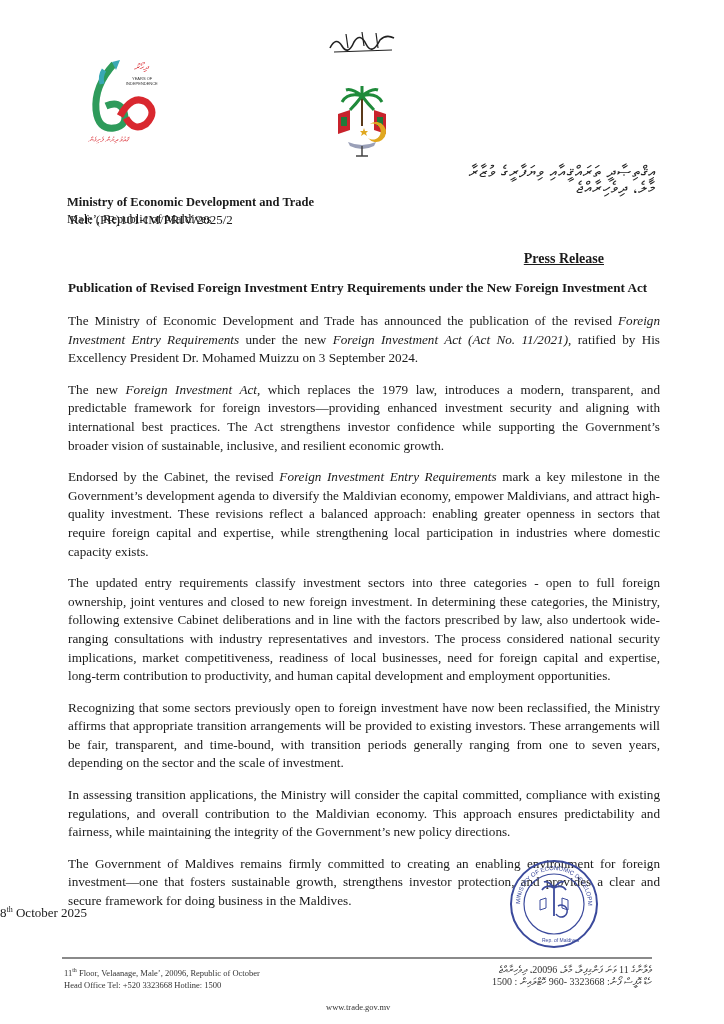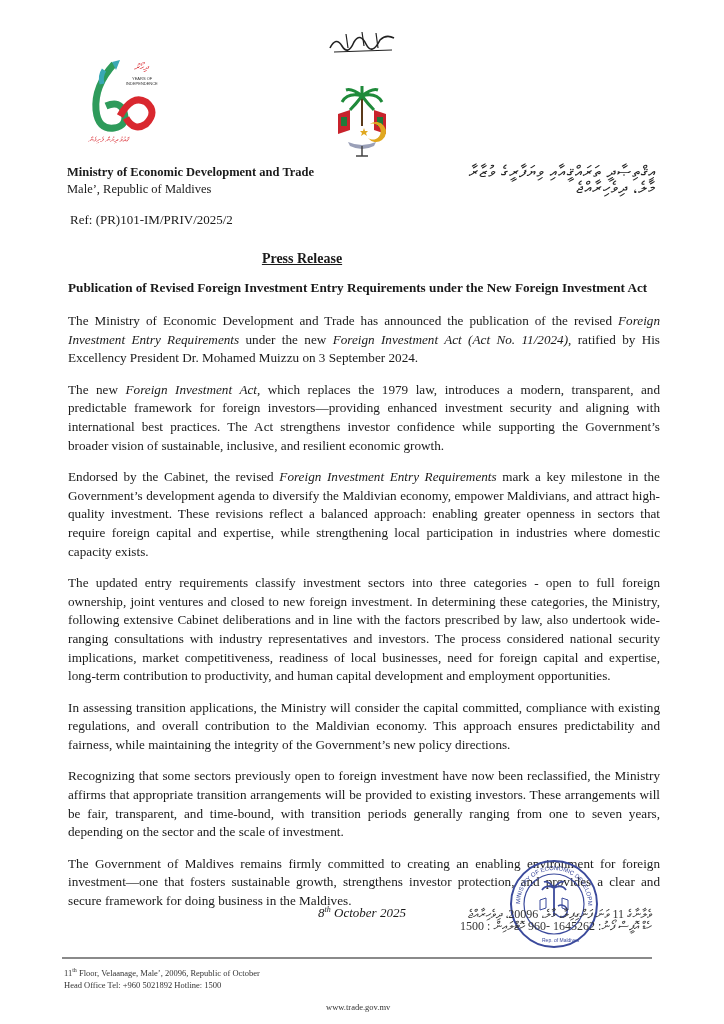--- a/index.html
+++ b/index.html
@@ -3,35 +3,35 @@
 <meta charset="utf-8">
 <style>
   html, body { margin:0; padding:0; background:#fff; }
   body { width:724px; height:1024px; position:relative; overflow:hidden;
          font-family:"Liberation Serif", serif; color:#1a1a1a; }
   .abs { position:absolute; }
   .bismillah { left:326px; top:28px; width:72px; height:30px; }
   .logo60 { left:74px; top:56px; width:96px; height:90px; }
   .emblem { left:332px; top:66px; width:60px; height:108px; }
   .ministry-en { left:67px; top:164px; font-size:12.5px; line-height:17px; }
-  .ministry-en .name { font-weight:bold; }
+  .ministry-en .name { font-weight:bold;margin-top:30px; }
   .ministry-dv { right:68px; top:164px; font-size:16px; line-height:16px; text-align:right; color:#222; letter-spacing:1px; }
   .ref { left:70px; top:212px; font-size:13px;font-family:Liberation Serif, serif; }
-  .title { left:0; width:604px; top:251px; text-align:center; font-weight:bold; font-size:14px; text-decoration:underline; }
+  .title { left:0; width:604px; top:251px; text-align:right; font-weight:bold; font-size:14px; text-decoration:underline; }
   .subtitle { left:68px; top:280px; font-weight:bold; font-size:13.2px; white-space:nowrap; }
   .body { left:68px; width:592px; top:312px; font-size:13.2px; line-height:18.6px; text-align:justify; }
   .body p { margin:0 0 13px 0; }
-  .date { left:0; width:724px; top:905px; text-align:center; font-size:13px;font-style:italic; }
+  .date { left:0; width:724px; top:905px; text-align:left; font-size:13px; }
   .date sup { font-size:8px; }
   .seal { left:508px; top:858px; width:92px; height:92px; }
   .rule { left:62px; top:957px; width:590px; height:2px; background:#8a8a8a; }
   .foot-left { left:64px; top:964px; font-size:8.5px; line-height:12px; color:#333; }
   .foot-left sup { font-size:6px; }
   .foot-mid { left:326px; top:975px; font-size:8.5px; color:#333;margin-top:27px; }
-  .foot-right { right:72px; top:908px; font-size:12px; line-height:12px; color:#333; text-align:right; }
+  .foot-right { right:72px; top:964px; font-size:10px; line-height:12px; color:#333; text-align:right; }
 </style>
 </head>
 <body>
 
 <svg class="abs bismillah" viewBox="0 0 72 30">
   <path d="M4 20 Q10 8 16 18 T28 14 Q34 4 40 16 T54 12 Q60 6 68 10" stroke="#222" stroke-width="1.6" fill="none"></path>
   <path d="M8 24 L66 22" stroke="#222" stroke-width="1.2"></path>
   <path d="M20 6 L22 20 M36 4 L38 18 M50 5 L52 20" stroke="#222" stroke-width="1.2"></path>
 </svg>
 
@@ -71,26 +71,26 @@
   <div>މާލެ، ދިވެހިރާއްޖެ</div>
 </div>
 
 <div class="abs ref">Ref:  (PR)101-IM/PRIV/2025/2</div>
 
 <div class="abs title">Press Release</div>
 
 <div class="abs subtitle">Publication of Revised Foreign Investment Entry Requirements under the New Foreign Investment Act</div>
 
 <div class="abs body">
-  <p><span>The Ministry of Economic Development and Trade has announced the publication of the revised </span><i>Foreign Investment Entry Requirements</i><span> under the new </span><i>Foreign Investment Act (Act No. 11/2024)</i><span>, ratified by His Excellency President Dr. Mohamed Muizzu on 3 September 2024.</span></p>
+  <p><span>The Ministry of Economic Development and Trade has announced the publication of the revised </span><i>Foreign Investment Entry Requirements</i><span> under the new </span><i>Foreign Investment Act (Act No. 11/2021)</i><span>, ratified by His Excellency President Dr. Mohamed Muizzu on 3 September 2024.</span></p>
   <p><span>The new </span><i>Foreign Investment Act</i><span>, which replaces the 1979 law, introduces a modern, transparent, and predictable framework for foreign investors—providing enhanced investment security and aligning with international best practices. The Act strengthens investor confidence while supporting the Government’s broader vision of sustainable, inclusive, and resilient economic growth.</span></p>
   <p><span>Endorsed by the Cabinet, the revised </span><i>Foreign Investment Entry Requirements</i><span> mark a key milestone in the Government’s development agenda to diversify the Maldivian economy, empower Maldivians, and attract high-quality investment. These revisions reflect a balanced approach: enabling greater openness in sectors that require foreign capital and expertise, while strengthening local participation in industries where domestic capacity exists.</span></p>
   <p>The updated entry requirements classify investment sectors into three categories - open to full foreign ownership, joint ventures and closed to new foreign investment.  In determining these categories, the Ministry, following extensive Cabinet deliberations and in line with the factors prescribed by law, also undertook wide-ranging consultations with industry representatives and investors. The process considered national security implications, market competitiveness, readiness of local businesses, need for foreign capital and expertise, long-term contribution to productivity, and human capital development and employment opportunities.</p>
+  <p>Recognizing that some sectors previously open to foreign investment have now been reclassified, the Ministry affirms that appropriate transition arrangements will be provided to existing investors. These arrangements will be fair, transparent, and time-bound, with transition periods generally ranging from one to seven years, depending on the sector and the scale of investment.</p>
   <p>In assessing transition applications, the Ministry will consider the capital committed, compliance with existing regulations, and overall contribution to the Maldivian economy. This approach ensures predictability and fairness, while maintaining the integrity of the Government’s new policy directions.</p>
-  <p>Recognizing that some sectors previously open to foreign investment have now been reclassified, the Ministry affirms that appropriate transition arrangements will be provided to existing investors. These arrangements will be fair, transparent, and time-bound, with transition periods generally ranging from one to seven years, depending on the sector and the scale of investment.</p>
   <p>The Government of Maldives remains firmly committed to creating an enabling environment for foreign investment—one that fosters sustainable growth, strengthens investor protection, and provides a clear and secure framework for doing business in the Maldives.</p>
 </div>
 
 <div class="abs date"><span>8</span><sup>th</sup><span> October 2025</span></div>
 
 <svg class="abs seal" viewBox="0 0 92 92">
   <circle cx="46" cy="46" r="43" fill="none" stroke="#3b4a9c" stroke-width="2"></circle>
   <circle cx="46" cy="46" r="30" fill="none" stroke="#3b4a9c" stroke-width="1.2"></circle>
   <defs>
       <path id="sealarc" d="M12 46 A34 34 0 0 1 80 46"></path>
@@ -99,21 +99,21 @@
   <text x="34" y="84" font-size="5" fill="#3b4a9c" font-family="Liberation Sans, sans-serif">Rep. of Maldives</text>
   <path d="M46 28 L46 58 M46 30 Q38 26 34 32 M46 30 Q54 26 58 32 M46 30 Q40 22 36 24 M46 30 Q52 22 56 24" stroke="#3b4a9c" stroke-width="1.8" fill="none"></path>
   <path d="M32 42 L38 40 L38 50 L32 52 Z M60 42 L54 40 L54 50 L60 52 Z" fill="none" stroke="#3b4a9c"></path>
   <path d="M50 48 A6 6 0 1 1 48 56" fill="none" stroke="#3b4a9c" stroke-width="1.5"></path>
 </svg>
 
 <div class="abs rule"></div>
 
 <div class="abs foot-left">
   <div><span>11</span><sup>th</sup><span> Floor, Velaanage, Male’,  20096, Republic of October</span></div>
-  <div>Head Office Tel: +960 5021892    Hotline: 1500</div>
+  <div>Head Office Tel: +520 3323668    Hotline: 1500</div>
 </div>
 
 <div class="abs foot-mid">www.trade.gov.mv</div>
 
 <div class="abs foot-right" dir="rtl">
   <div>ވެލާނާގެ 11 ވަނަ ފަންގިފިލާ، މާލެ، 20096، ދިވެހިރާއްޖެ</div>
-  <div>ހެޑް އޮފީސް ފޯނު: 1645262 -960      ހޮޓްލައިން : 1500</div>
+  <div>ހެޑް އޮފީސް ފޯނު: 3323668 -960      ހޮޓްލައިން : 1500</div>
 </div>
 
 </body></html>

